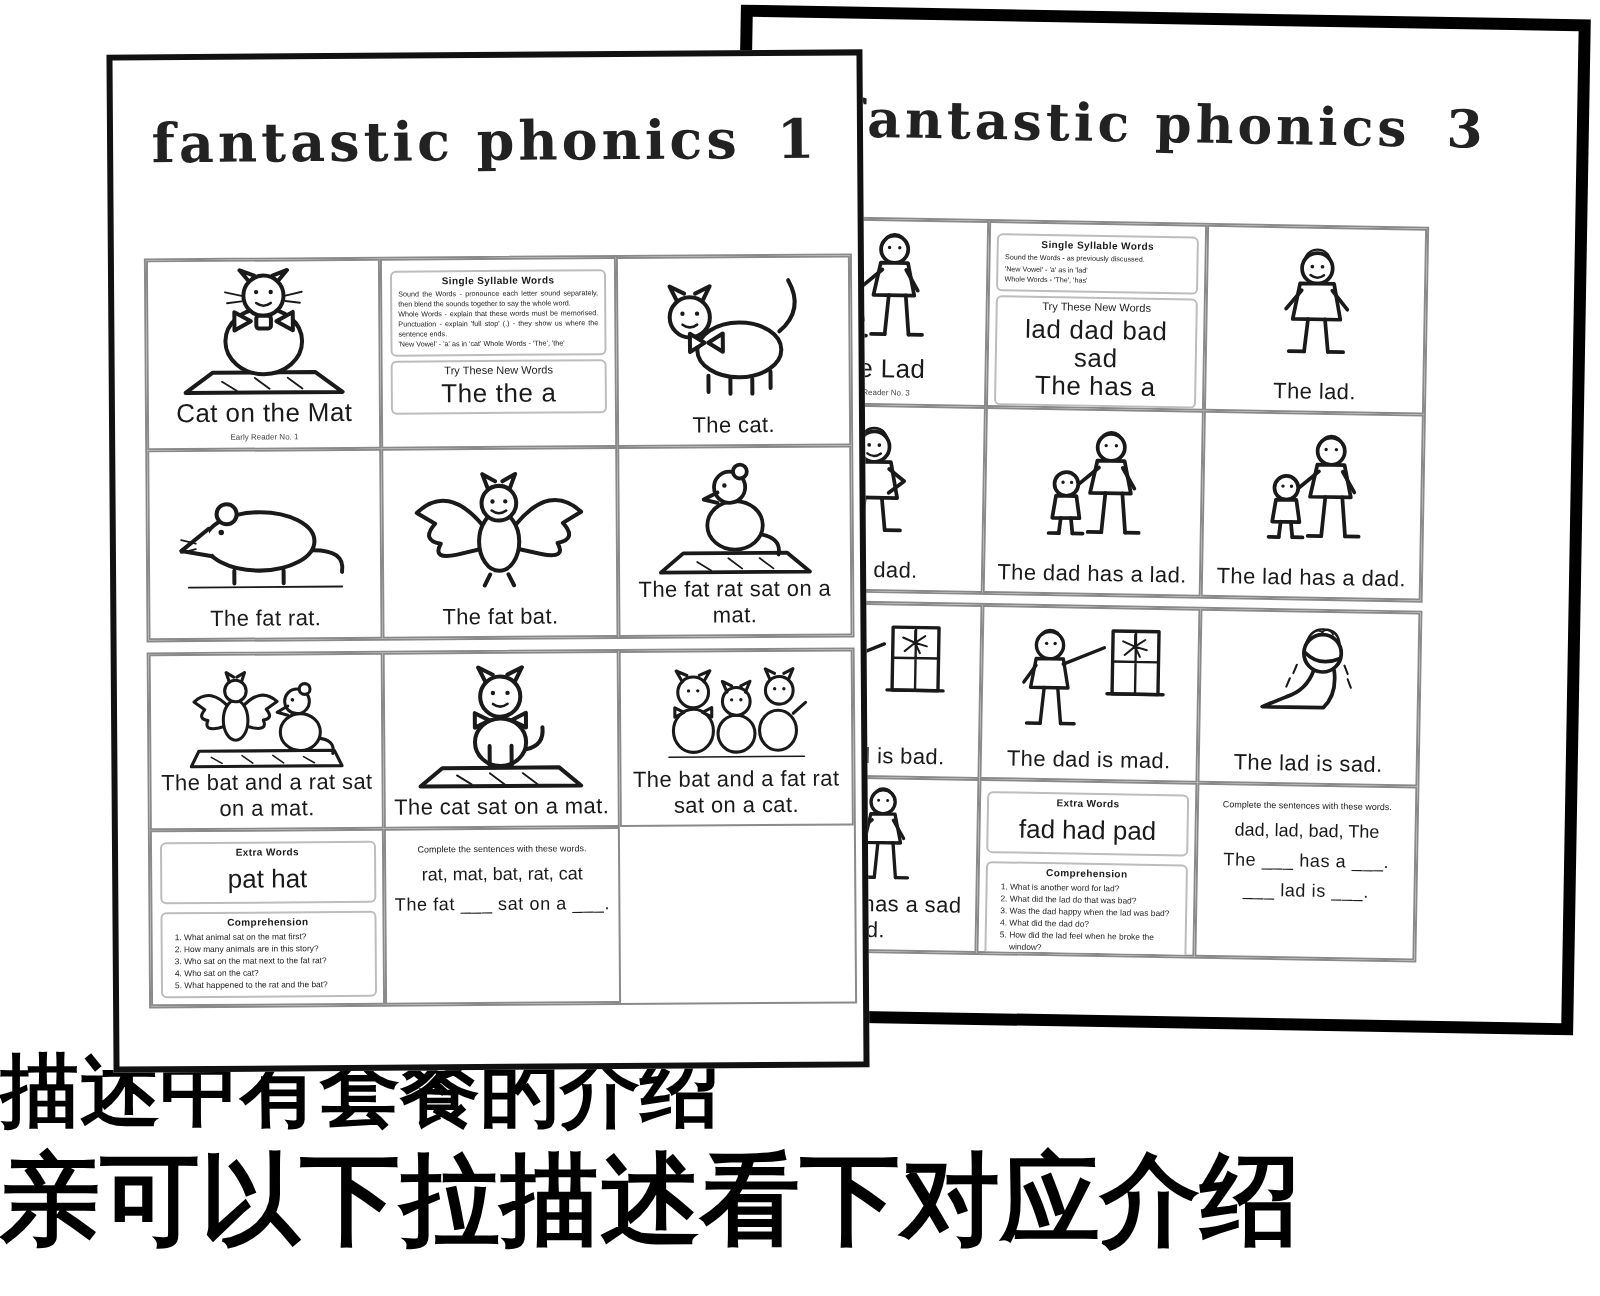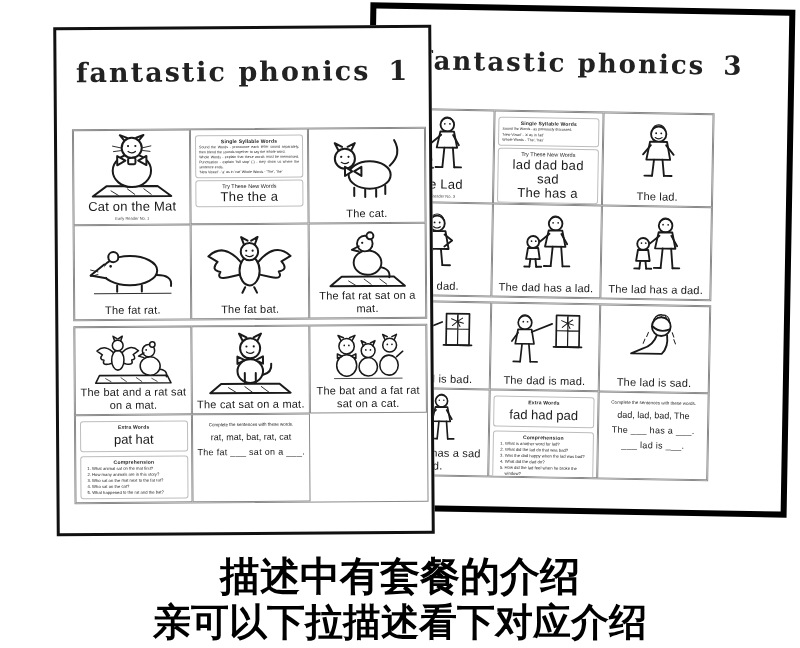--- a/index.html
+++ b/index.html
@@ -42,24 +42,24 @@
   .tryhead{font-size:5.5px;margin-bottom:1px}
   .tryw{font-size:13px;line-height:1.08;letter-spacing:.3px}
   .xwords{font-size:13px;padding:2px 0}
   ol.qs{font-size:4.2px;text-align:left;padding-left:8px;line-height:1.45;color:#222;margin-top:1px}
   .ibox--comp{margin-top:3px}
   .cell--complete{gap:5px;padding-top:7px}
   .cprompt{font-size:4.5px}
   .cbank{font-size:9px}
   .csent{font-size:9px;letter-spacing:.3px}
 
-  .caption-cn{position:absolute;left:0;right:0;top:552px;text-align:center;
+  .caption-cn{position:absolute;left:0;right:0;top:522px;
               font-family:"DejaVu Sans",sans-serif;font-weight:900;color:#000}
   .cn1{font-size:40px;line-height:1.2}
-  .cn2{font-size:38px;line-height:1.2}
+  .cn2{font-size:50px;line-height:1.2}
   .defs-svg{position:absolute;width:0;height:0;overflow:hidden}
 </style>
 </head>
 <body>
 
 <svg class="defs-svg" xmlns="http://www.w3.org/2000/svg">
 <defs>
 <symbol id="sym-cat-sit-mat" viewBox="0 0 100 72">
  <g fill="none" stroke="#1a1a1a" stroke-width="2.2" stroke-linejoin="round" stroke-linecap="round">
   <polygon points="22,57 78,57 93,68 7,68" fill="#fff"></polygon>

